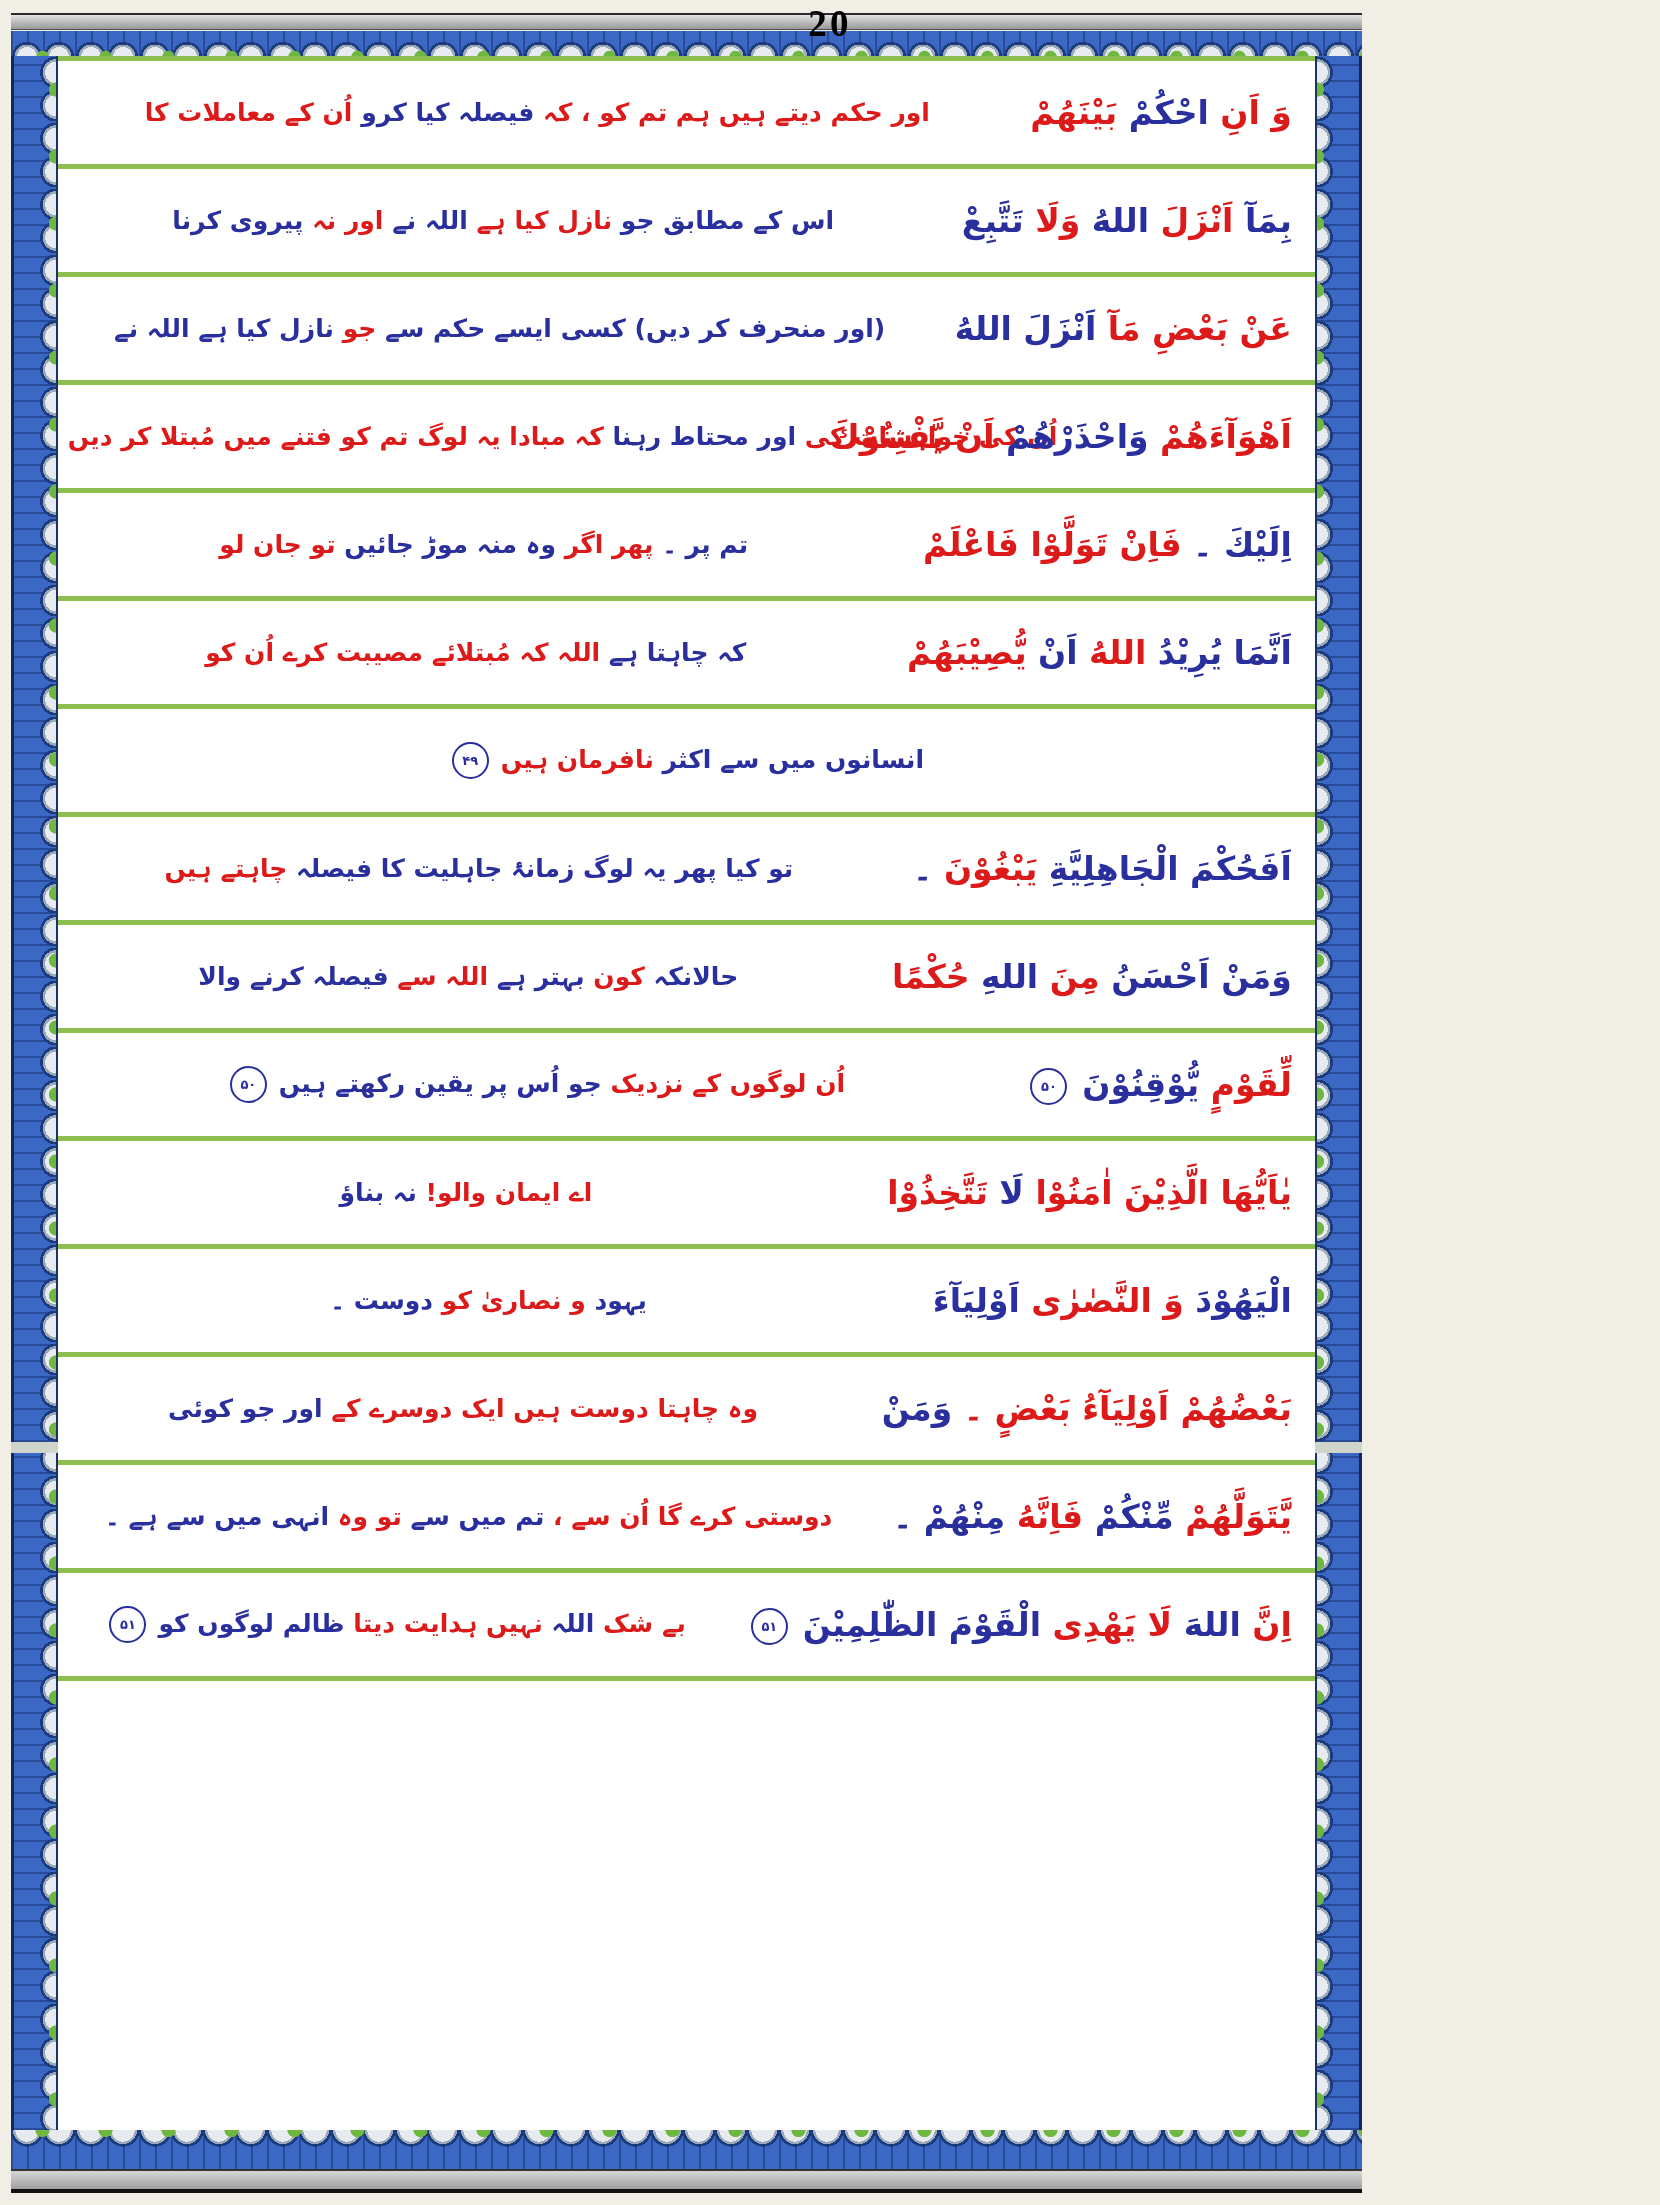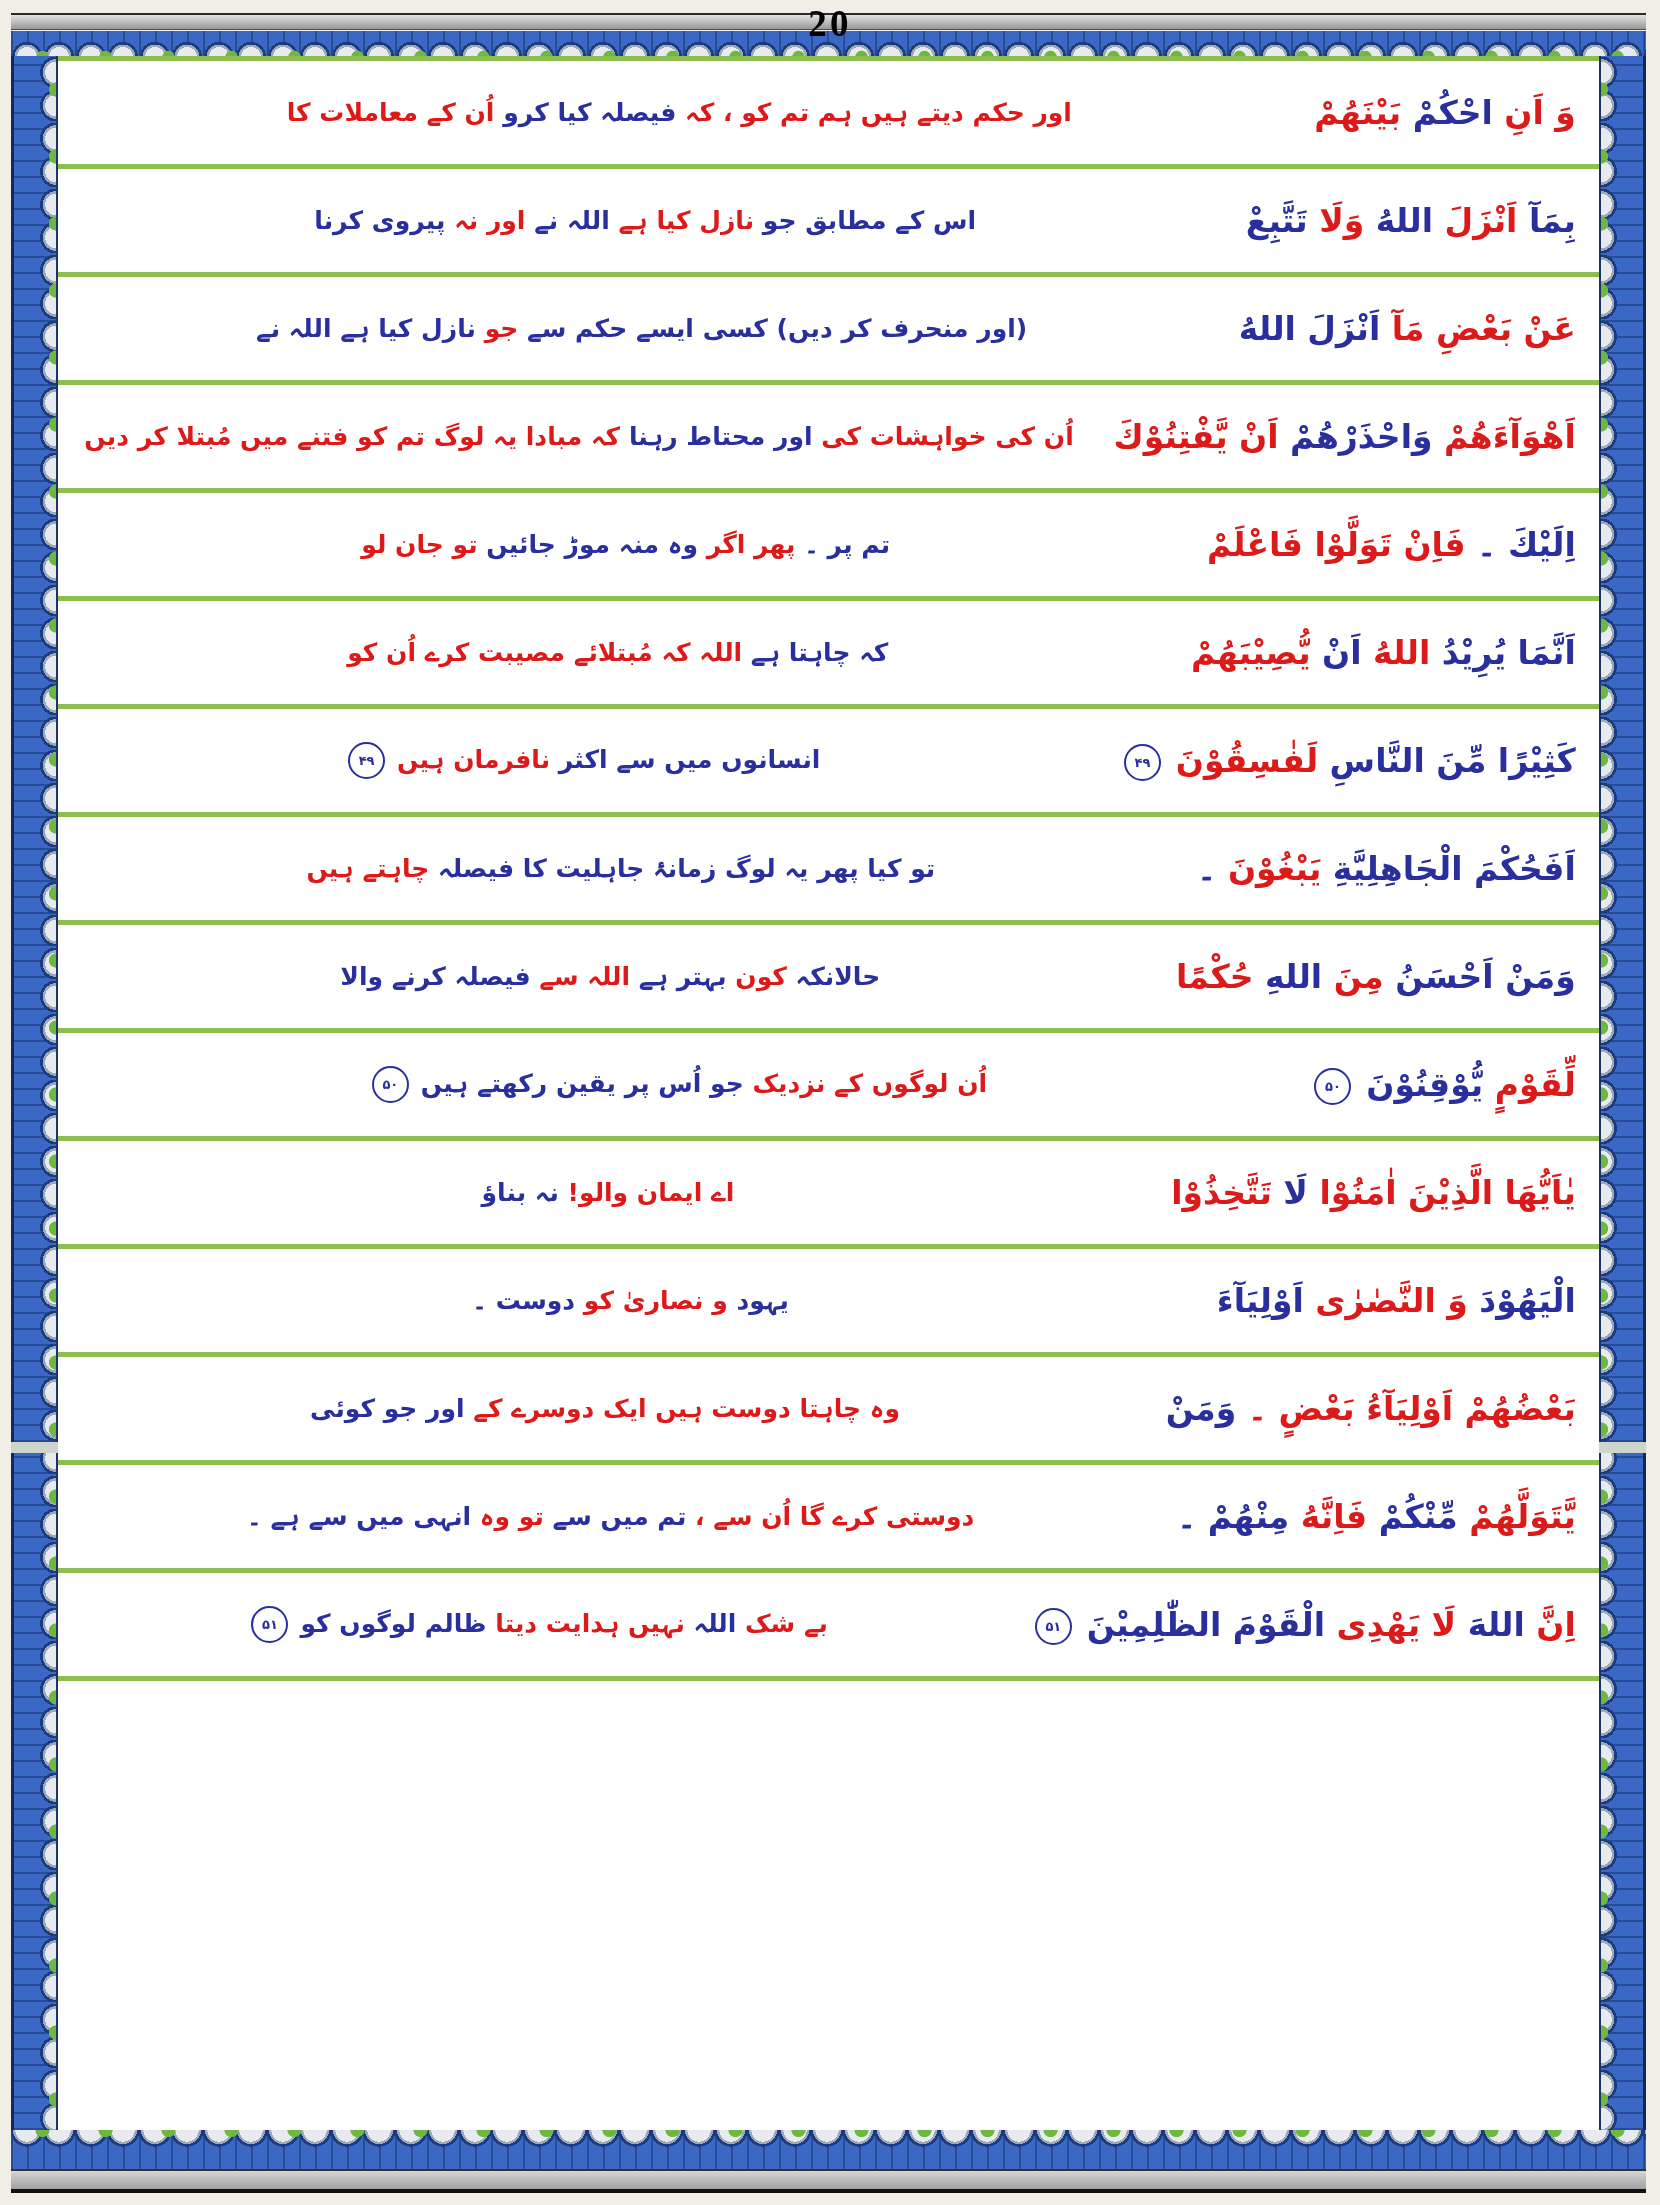--- a/index.html
+++ b/index.html
@@ -6,21 +6,21 @@
   body{
     width:1660px;height:2205px;position:relative;overflow:hidden;
     background:#f1eee6;
     font-family:"DejaVu Sans",sans-serif;
   }
   .page-number{
     position:absolute;top:1.7px;left:0;right:0;text-align:center;
     font-family:Liberation Serif, serif;font-size:37px;font-weight:bold;
     color:#000000;letter-spacing:3.3px;z-index:9;
   }
-  .frame{position:absolute;left:10.8px;top:13.3px;width:1635px;height:2180px;}
+  .frame{position:absolute;left:10.8px;top:13.3px;width:1351px;height:2180px;}
   
   .gb-top{position:absolute;top:0;left:0;right:0;height:13.3px;
     background:linear-gradient(#e2e2e2,#989898);
     border-top:2.5px solid #2a2a2a;border-bottom:1.7px solid #4e4e4e;}
   .gb-bottom{position:absolute;bottom:0;left:0;right:0;height:18.3px;
     background:linear-gradient(#d6d6d6,#a0a0a0);
     border-top:2.5px solid #333;border-bottom:4.2px solid #111;}
   
   .pat{background-color:#3a68c4;}
   .pat-top{position:absolute;top:17.5px;left:0;right:0;height:26px;
@@ -105,21 +105,20 @@
         <div class="row">
           <div class="cell urdu"><span class="txt" dir="rtl"><span class="seg c-blue">تم پر ۔</span> <span class="seg c-red">پھر اگر</span> <span class="seg c-blue">وہ منہ موڑ جائیں</span> <span class="seg c-red">تو جان لو</span></span></div>
           <div class="cell arabic"><span class="txt" dir="rtl"><span class="seg c-blue">اِلَيْكَ ۔</span> <span class="seg c-red">فَاِنْ تَوَلَّوْا فَاعْلَمْ</span></span></div>
         </div>
         <div class="row">
           <div class="cell urdu"><span class="txt" dir="rtl"><span class="seg c-blue">کہ چاہتا ہے</span> <span class="seg c-red">اللہ کہ مُبتلائے مصیبت کرے اُن کو</span></span></div>
           <div class="cell arabic"><span class="txt" dir="rtl"><span class="seg c-blue">اَنَّمَا يُرِيْدُ</span> <span class="seg c-red">اللهُ</span> <span class="seg c-blue">اَنْ</span> <span class="seg c-red">يُّصِيْبَهُمْ</span></span></div>
         </div>
         <div class="row">
           <div class="cell urdu"><span class="txt" dir="rtl"><span class="seg c-blue">انسانوں میں سے اکثر</span> <span class="seg c-red">نافرمان ہیں</span> <span class="vnum">۴۹</span></span></div>
-          <div class="cell arabic"><span class="txt" dir="rtl"><span class="seg c-blue">كَثِيْرًا مِّنَ النَّاسِ</span> <span class="seg c-red">لَفٰسِقُوْنَ</span> <span class="vnum">۴۹</span></span></div>
         </div>
         <div class="row">
           <div class="cell urdu"><span class="txt" dir="rtl"><span class="seg c-blue">تو کیا پھر یہ لوگ زمانۂ جاہلیت کا فیصلہ</span> <span class="seg c-red">چاہتے ہیں</span></span></div>
           <div class="cell arabic"><span class="txt" dir="rtl"><span class="seg c-blue">اَفَحُكْمَ الْجَاهِلِيَّةِ</span> <span class="seg c-red">يَبْغُوْنَ</span> <span class="seg c-blue">۔</span></span></div>
         </div>
         <div class="row">
           <div class="cell urdu"><span class="txt" dir="rtl"><span class="seg c-blue">حالانکہ</span> <span class="seg c-red">کون</span> <span class="seg c-blue">بہتر ہے</span> <span class="seg c-red">اللہ سے</span> <span class="seg c-blue">فیصلہ کرنے والا</span></span></div>
           <div class="cell arabic"><span class="txt" dir="rtl"><span class="seg c-blue">وَمَنْ اَحْسَنُ</span> <span class="seg c-red">مِنَ</span> <span class="seg c-blue">اللهِ</span> <span class="seg c-red">حُكْمًا</span></span></div>
         </div>
         <div class="row">

